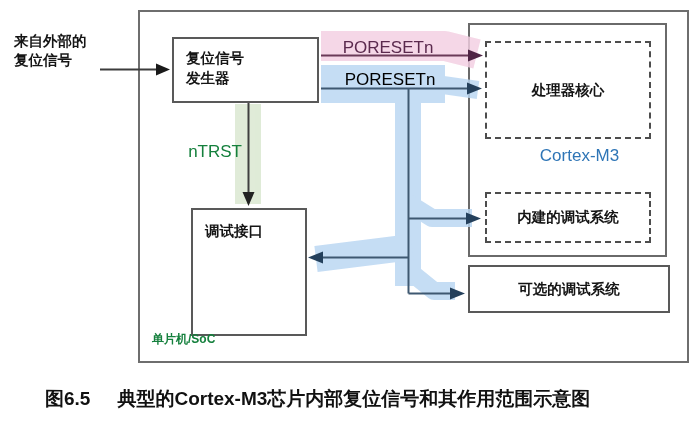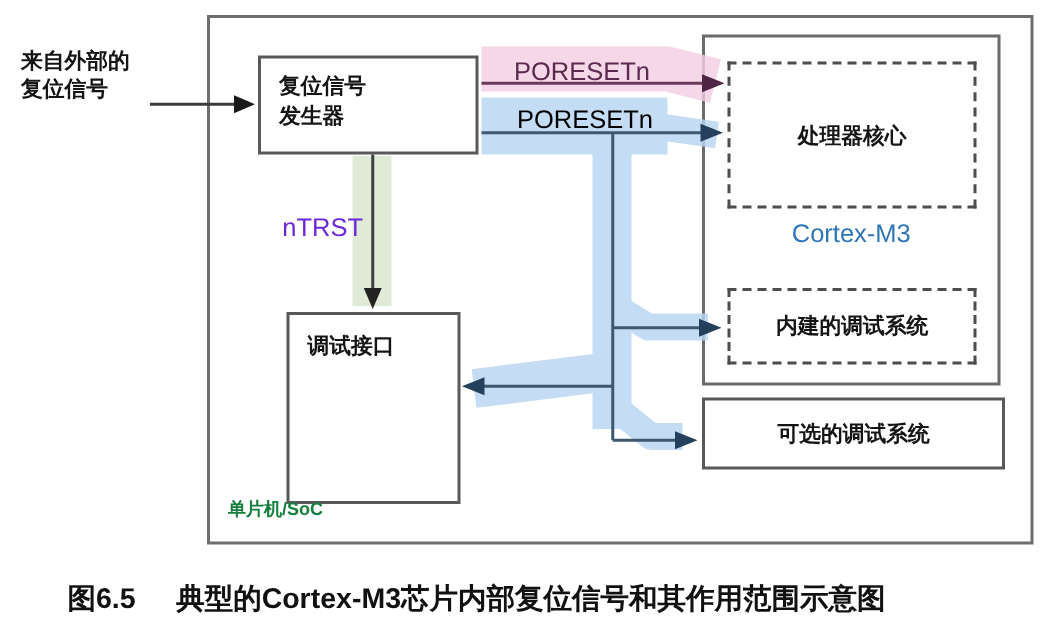--- a/index.html
+++ b/index.html
@@ -19,22 +19,22 @@
 
   
   .cn{font-weight:700;color:#151515;font-size:14.5px;}
   .gen-label{padding:9px 0 0 12px;line-height:20px;}
   .dbg-label{padding:11px 0 0 12px;line-height:20px;}
   .center-label{display:flex;align-items:center;justify-content:center;height:100%;}
   .txt{position:absolute;z-index:3;white-space:nowrap;}
   .ext-label{left:14px;top:32px;line-height:19px;font-size:14.5px;font-weight:700;color:#151515;}
   .sys-label{left:330px;top:38px;width:116px;text-align:center;font-size:17px;color:#5b2a4e;}
   .pore-label{left:334px;top:70px;width:112px;text-align:center;font-size:17px;color:#000000;}
-  .ntrst-label{left:178px;top:142px;width:64px;text-align:right;font-size:17px;color:#6d28d9;}
-  .cortex-label{left:468px;top:146px;width:199px;text-align:center;font-size:17px;color:#2e75b6;}
+  .ntrst-label{left:178px;top:142px;width:64px;text-align:right;font-size:17px;color:#15803d;}
+  .cortex-label{left:468px;top:146px;width:199px;text-align:center;font-size:17px;color:#2e75b6;padding-left:12px;}
   .soc-label{left:152px;top:331px;font-size:12px;font-weight:700;color:#15803d;}
 
   
   #overlay{position:absolute;left:0;top:0;z-index:2;pointer-events:none;}
 
   
   .caption{position:absolute;left:45px;top:386px;z-index:3;display:flex;gap:27px;
            font-size:19px;font-weight:700;color:#111;}
 </style>
 </head>

